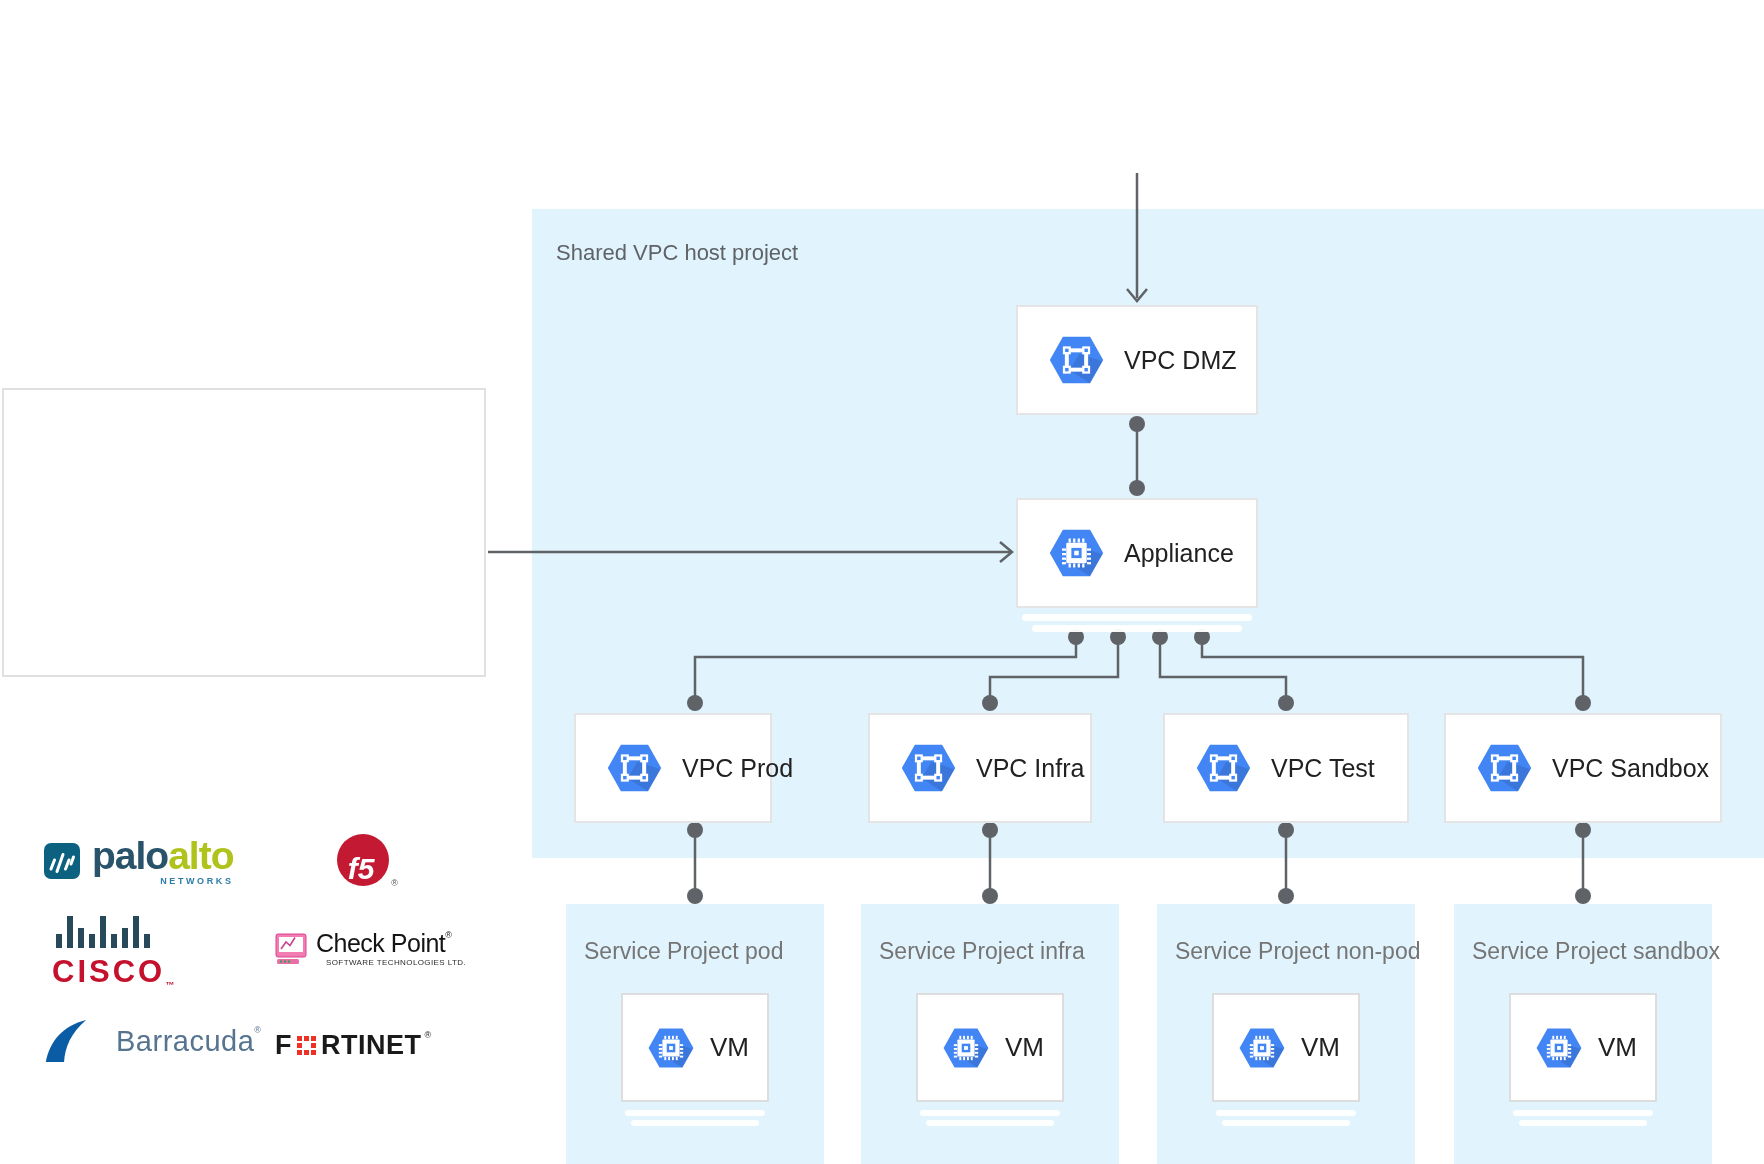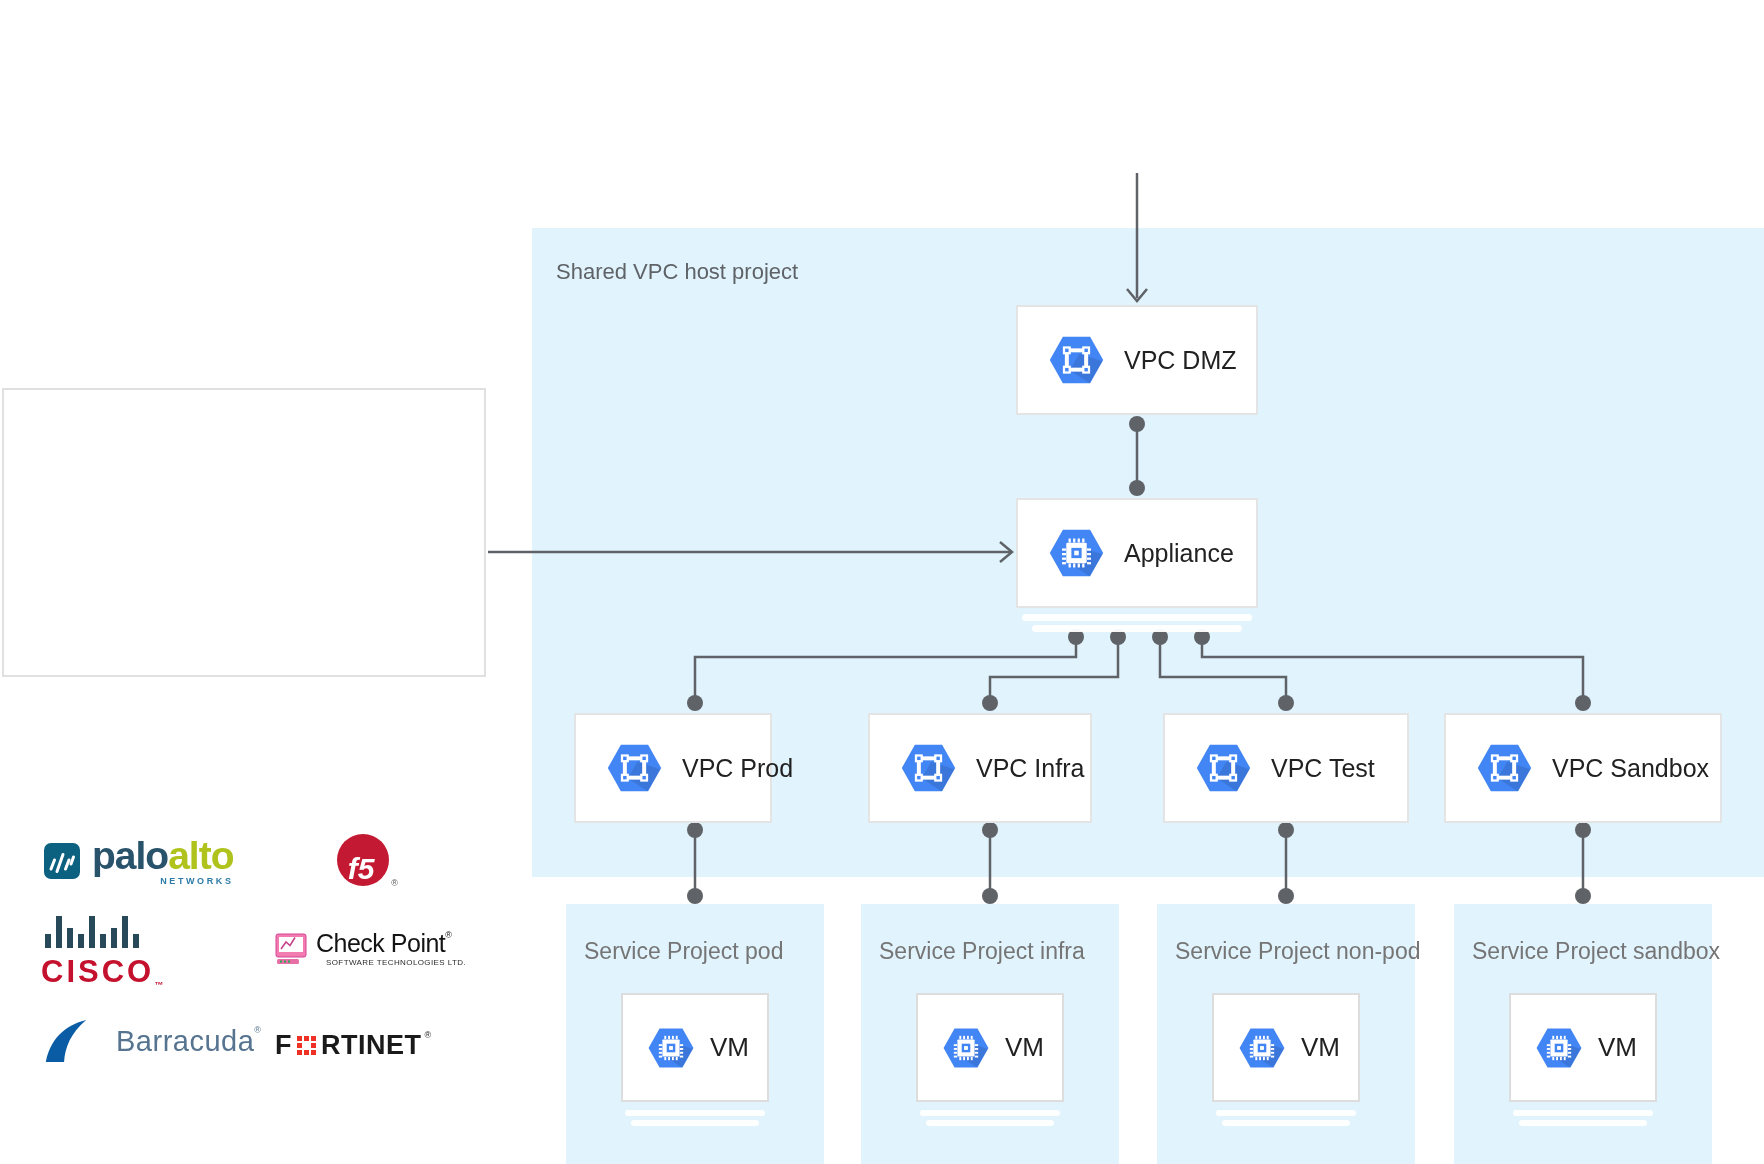--- a/index.html
+++ b/index.html
@@ -1,20 +1,20 @@
 <!DOCTYPE html>
 <html><head>
 <meta charset="utf-8">
 <style>
   html,body{margin:0;padding:0;background:#fff;}
   #canvas{position:relative;width:1764px;height:1164px;background:#fff;overflow:hidden;
           font-family:"Liberation Sans",sans-serif;}
 
   
-  .host-rect{position:absolute;left:532px;top:228px;width:1232px;height:649px;
+  .host-rect{position:absolute;left:532px;top:209px;width:1232px;height:649px;
              background:#E1F3FC;z-index:1;}
   .host-label{position:absolute;left:24px;top:31px;font-size:22px;color:#5F6368;}
 
   
   .node{position:absolute;height:110px;background:#fff;border:2px solid #E4E4E4;
         box-sizing:border-box;display:flex;align-items:center;padding-left:30px;
         gap:19px;z-index:10;}
   .node-label{font-size:25px;color:#212121;white-space:nowrap;}
   .hex-lg{width:57px;height:50px;flex:0 0 auto;}
   .hex-sm{width:48px;height:42px;flex:0 0 auto;}
@@ -60,21 +60,21 @@
   .pan-dark{color:#29536B;}
   .pan-green{color:#AFC31C;}
   .pan-sub{text-align:right;font-size:9px;letter-spacing:2.6px;color:#2C7BA8;margin-top:2px;font-weight:700;}
 
   .f5{left:333px;top:444px;}
   .f5-circle{position:relative;width:52px;height:52px;border-radius:50%;background:#C41932;
              display:flex;align-items:flex-end;justify-content:center;}
   .f5-mark{color:#fff;font-size:30px;font-weight:700;font-style:italic;transform:translateX(-2px);}
   .f5-reg{position:absolute;right:-9px;bottom:-2px;font-size:9px;color:#555;}
 
-  .cisco{left:37px;top:524px;display:block;}
+  .cisco{left:48px;top:524px;display:block;}
   .cisco-bars{display:flex;align-items:flex-end;gap:5px;height:34px;margin-left:4px;}
   .cisco-bars span{width:6px;background:#28495A;display:block;}
   .cisco-word{font-size:31px;font-weight:700;color:#C4122E;letter-spacing:3px;margin-top:6px;}
   .cisco-tm{font-size:9px;color:#C4122E;vertical-align:bottom;}
 
   .cp{left:271px;top:541px;gap:9px;align-items:center;}
   .cp-text{line-height:1;}
   .cp-word{font-size:25px;color:#141414;letter-spacing:-0.5px;white-space:nowrap;}
   .cp-reg{font-size:9px;vertical-align:top;}
   .cp-sub{font-size:8px;color:#2B2B2B;letter-spacing:0.4px;margin-top:3px;white-space:nowrap;margin-left:10px;}

